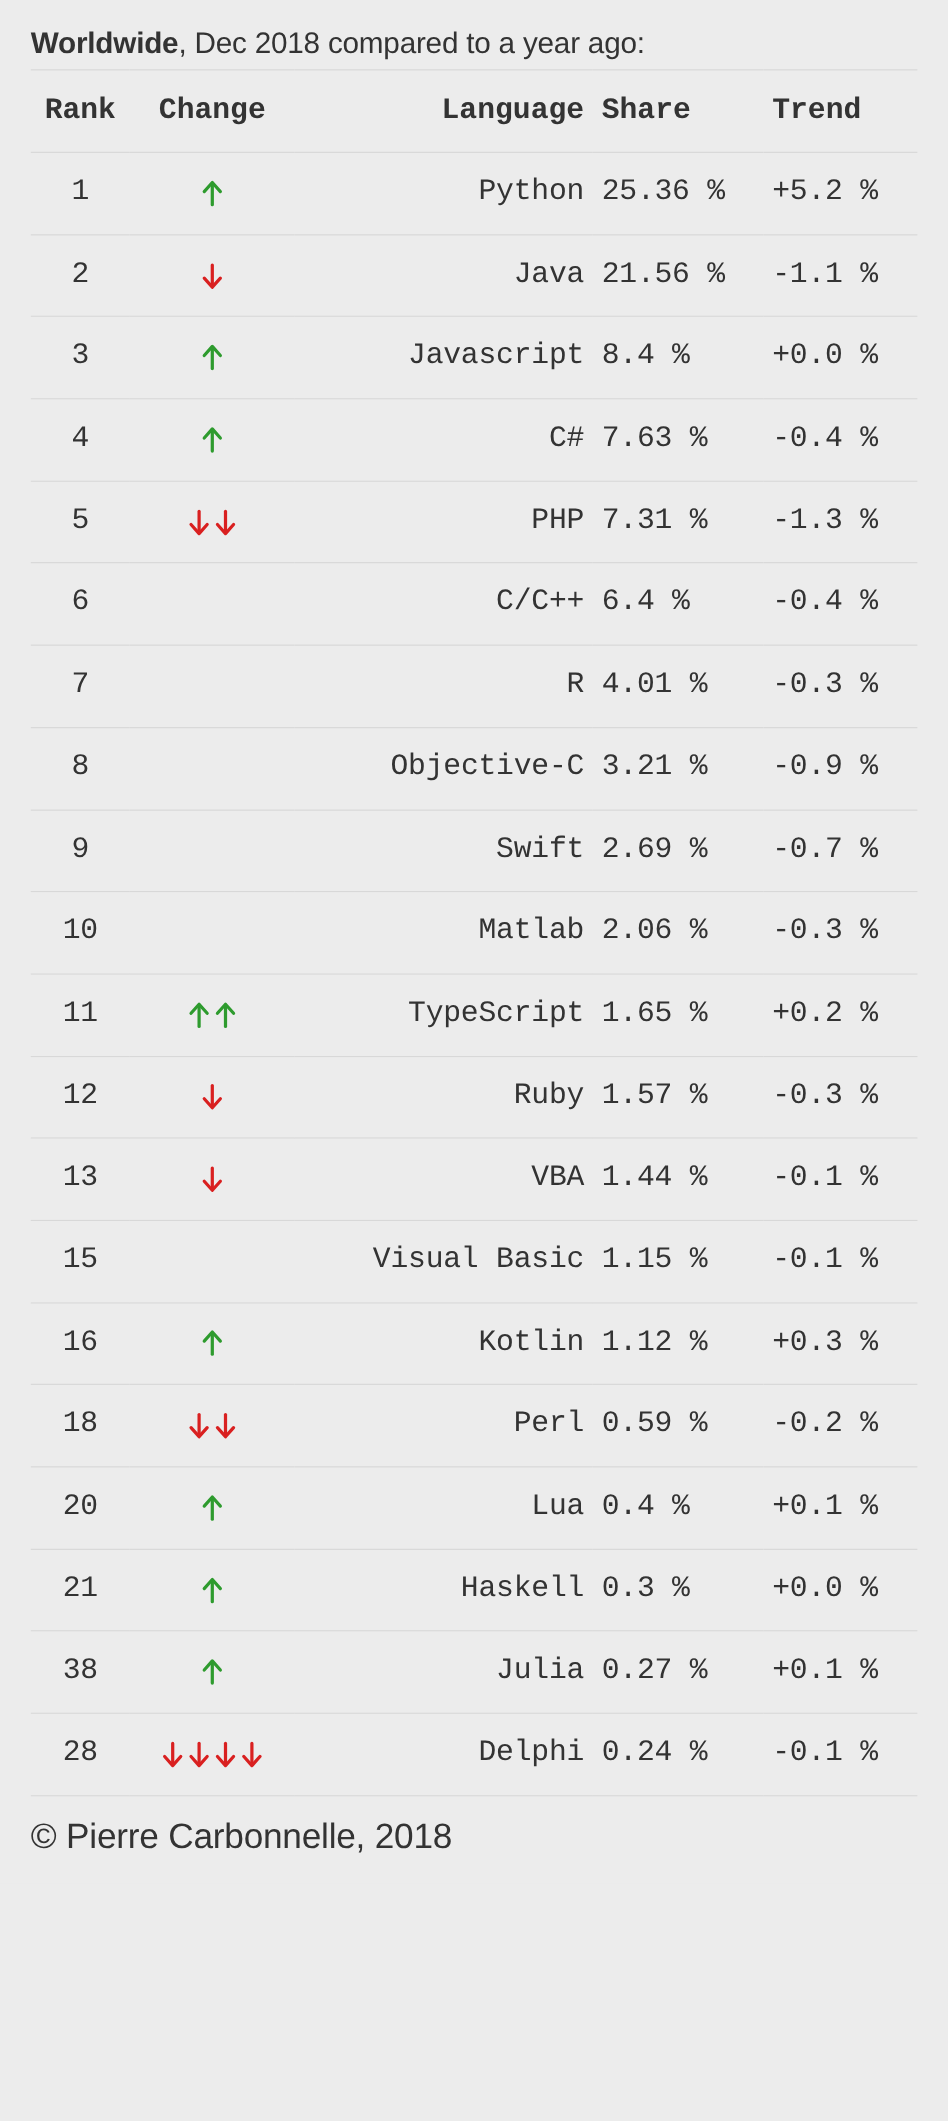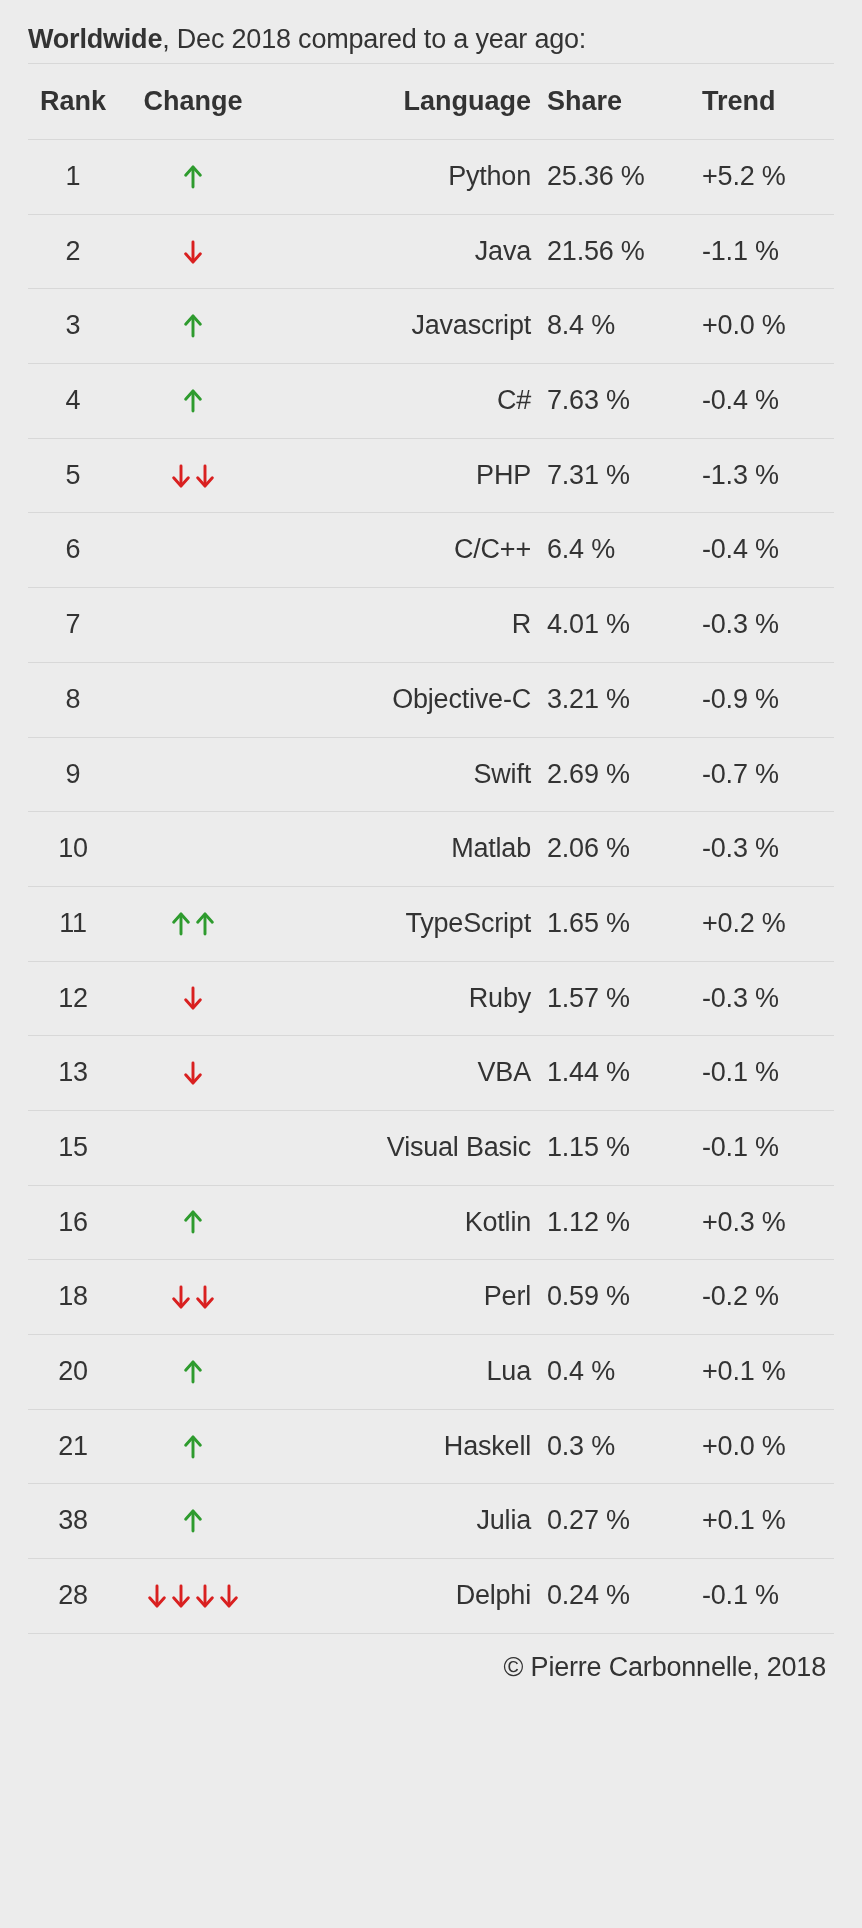--- a/index.html
+++ b/index.html
@@ -18,20 +18,21 @@
     font-size: 27px;
     color: #333;
     margin-bottom: 8px;
     letter-spacing: -0.2px;
   }
   .caption .bold { font-weight: 700; }
   table {
     width: 100%;
     border-collapse: collapse;
     table-layout: fixed;
+    font-family: Liberation Mono, monospace;
   }
   col.c-rank   { width: 90px; }
   col.c-change { width: 150px; }
   col.c-lang   { width: auto; }
   col.c-share  { width: 155px; }
   col.c-trend  { width: 140px; }
   thead th {
     font-size: 27px;
     font-weight: 700;
     color: #333;
@@ -56,22 +57,21 @@
     display: inline-block;
     width: 22px;
     height: 26px;
     margin: 0 1px;
     vertical-align: middle;
   }
   .arrow svg { width: 100%; height: 100%; display: block; }
   .up   svg { stroke: #2e9b2e; }
   .down svg { stroke: #d92020; }
   .footer {
-    text-align: right;
-    font-size: 27px;
+    font-size: 32px;
     color: #333;
     padding: 18px 8px 4px 0;
     letter-spacing: -0.2px;
   }
 </style>
 </head>
 <body>
 
 <div class="page">
 

